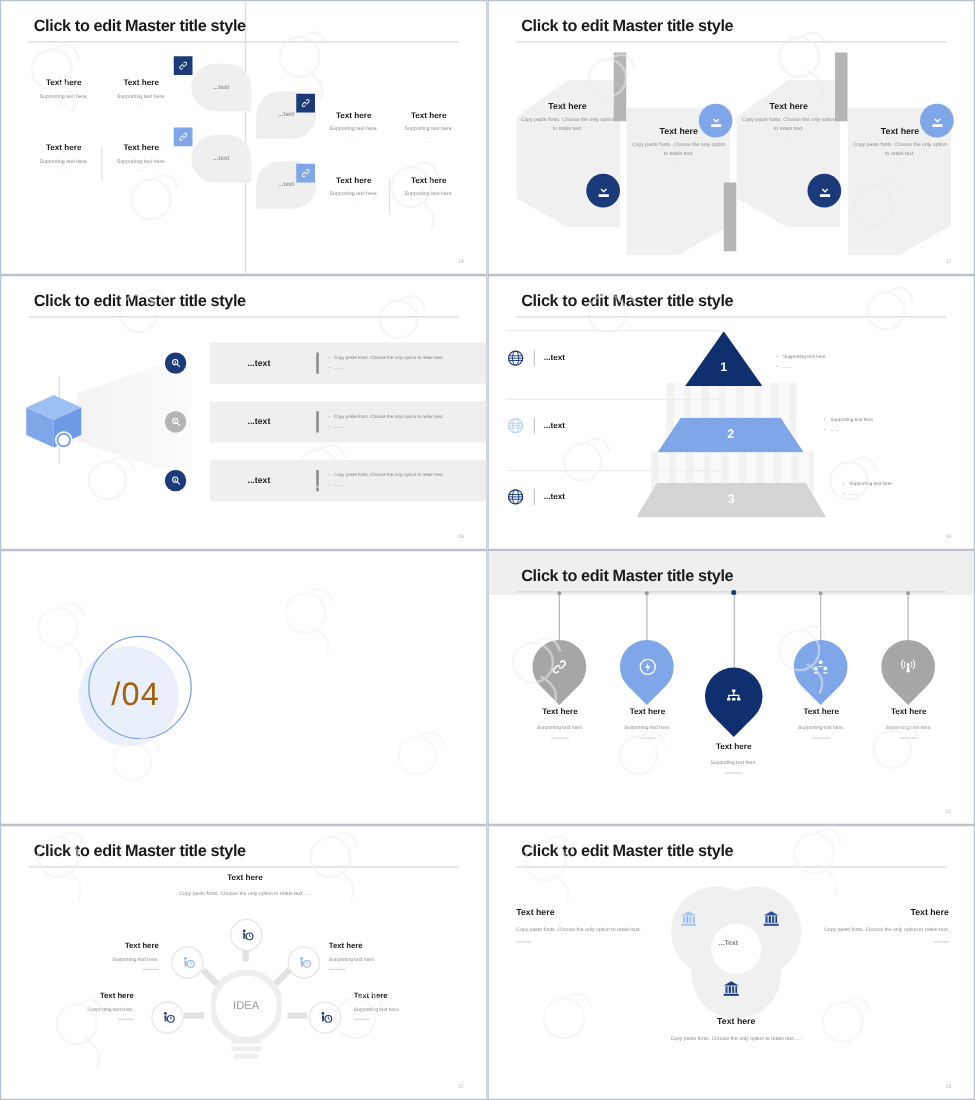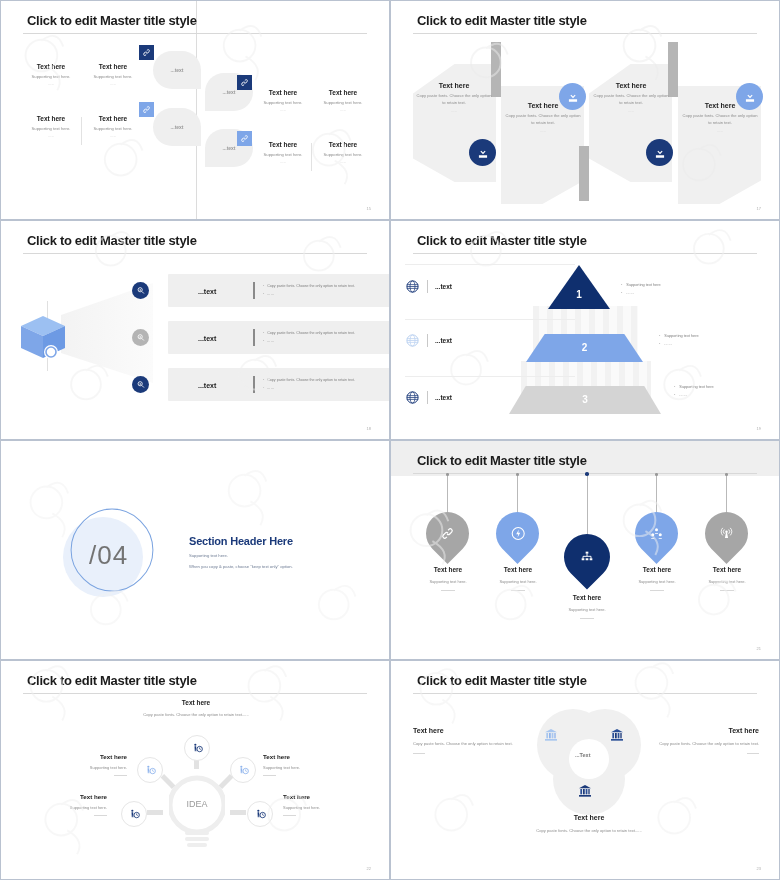--- a/index.html
+++ b/index.html
@@ -53,21 +53,21 @@
   .s4row .lb{font-size:6.5px;font-weight:bold;color:#1b1b1b;}
   .s4sep{position:absolute;left:14px;width:170px;height:1px;background:#ededed;z-index:1;}
   .pyr{position:absolute;z-index:3;}
   .pyr .num{position:absolute;left:0;right:0;text-align:center;color:#fff;font-size:10px;font-weight:bold;}
   .cols-bg{position:absolute;z-index:1;}
   .s4note{position:absolute;z-index:3;font-size:3.8px;color:#7d7d7d;line-height:2.2;}
   .s4note i{font-style:normal;color:#b5b5b5;margin-right:4px;}
   
   .diamond-o{position:absolute;border:1.2px solid #7aa3e0;border-radius:40px;transform:rotate(45deg);z-index:2;}
   .diamond-f{position:absolute;background:#e9f0fb;border-radius:40px;transform:rotate(45deg);z-index:1;}
-  .dnum{position:absolute;z-index:4;font-size:26px;color:#737373;font-weight:400;letter-spacing:1px;}
+  .dnum{position:absolute;z-index:4;font-size:26px;color:#a16207;font-weight:400;letter-spacing:1px;}
   .sechead{position:absolute;z-index:4;}
   .sechead h2{margin:0;font-size:11px;color:#1b3a7a;font-weight:bold;letter-spacing:-.2px;}
   .sechead p{margin:5px 0 0;font-size:4.2px;color:#6e7c94;line-height:2.1;}
   
   .s6band{position:absolute;left:0;right:0;top:0;height:35px;background:#efefef;z-index:0;}
   .drop{position:absolute;z-index:3;}
   .drop .dshape{width:100%;height:100%;border-radius:50% 50% 50% 0;transform:rotate(-45deg);display:flex;align-items:center;justify-content:center;}
   .drop .dshape svg{transform:rotate(45deg);fill:#fff;}
   .stem{position:absolute;width:1px;background:#b9b9b9;z-index:1;}
   .stemdot{position:absolute;width:2.5px;height:2.5px;border-radius:50%;z-index:2;}
@@ -433,25 +433,20 @@
       </g>
         </svg>
     </div>
   </div>
 
   <div class="slide">
     <div class="diamond-f" style="left:62px;top:76px;width:80px;height:80px;"></div>
     <div class="diamond-o" style="left:70px;top:68px;width:80px;height:80px;"></div>
     <div class="dnum" style="left:88px;top:99px;">/04</div>
 
-    <div class="sechead" style="left:188px;top:94px;">
-      <h2>Section Header Here</h2>
-      <p>Supporting text here.</p>
-      <p style="margin-top:2px;">When you copy &amp; paste, choose "keep text only" option.</p>
-    </div>
 
     <div class="pgno"></div>
     <div class="wm">
       <svg viewBox="0 0 390 220">
           <g fill="none" stroke="#f2f2f2" stroke-width="2">
       <circle cx="45" cy="62" r="16"></circle>
             <path d="M45 47 q16 -12 22 6 M51 73 q18 10 10 24"></path>
       <circle cx="245" cy="50" r="16"></circle>
             <path d="M245 35 q16 -12 22 6 M251 61 q18 10 10 24"></path>
       <circle cx="105" cy="170" r="15"></circle>

